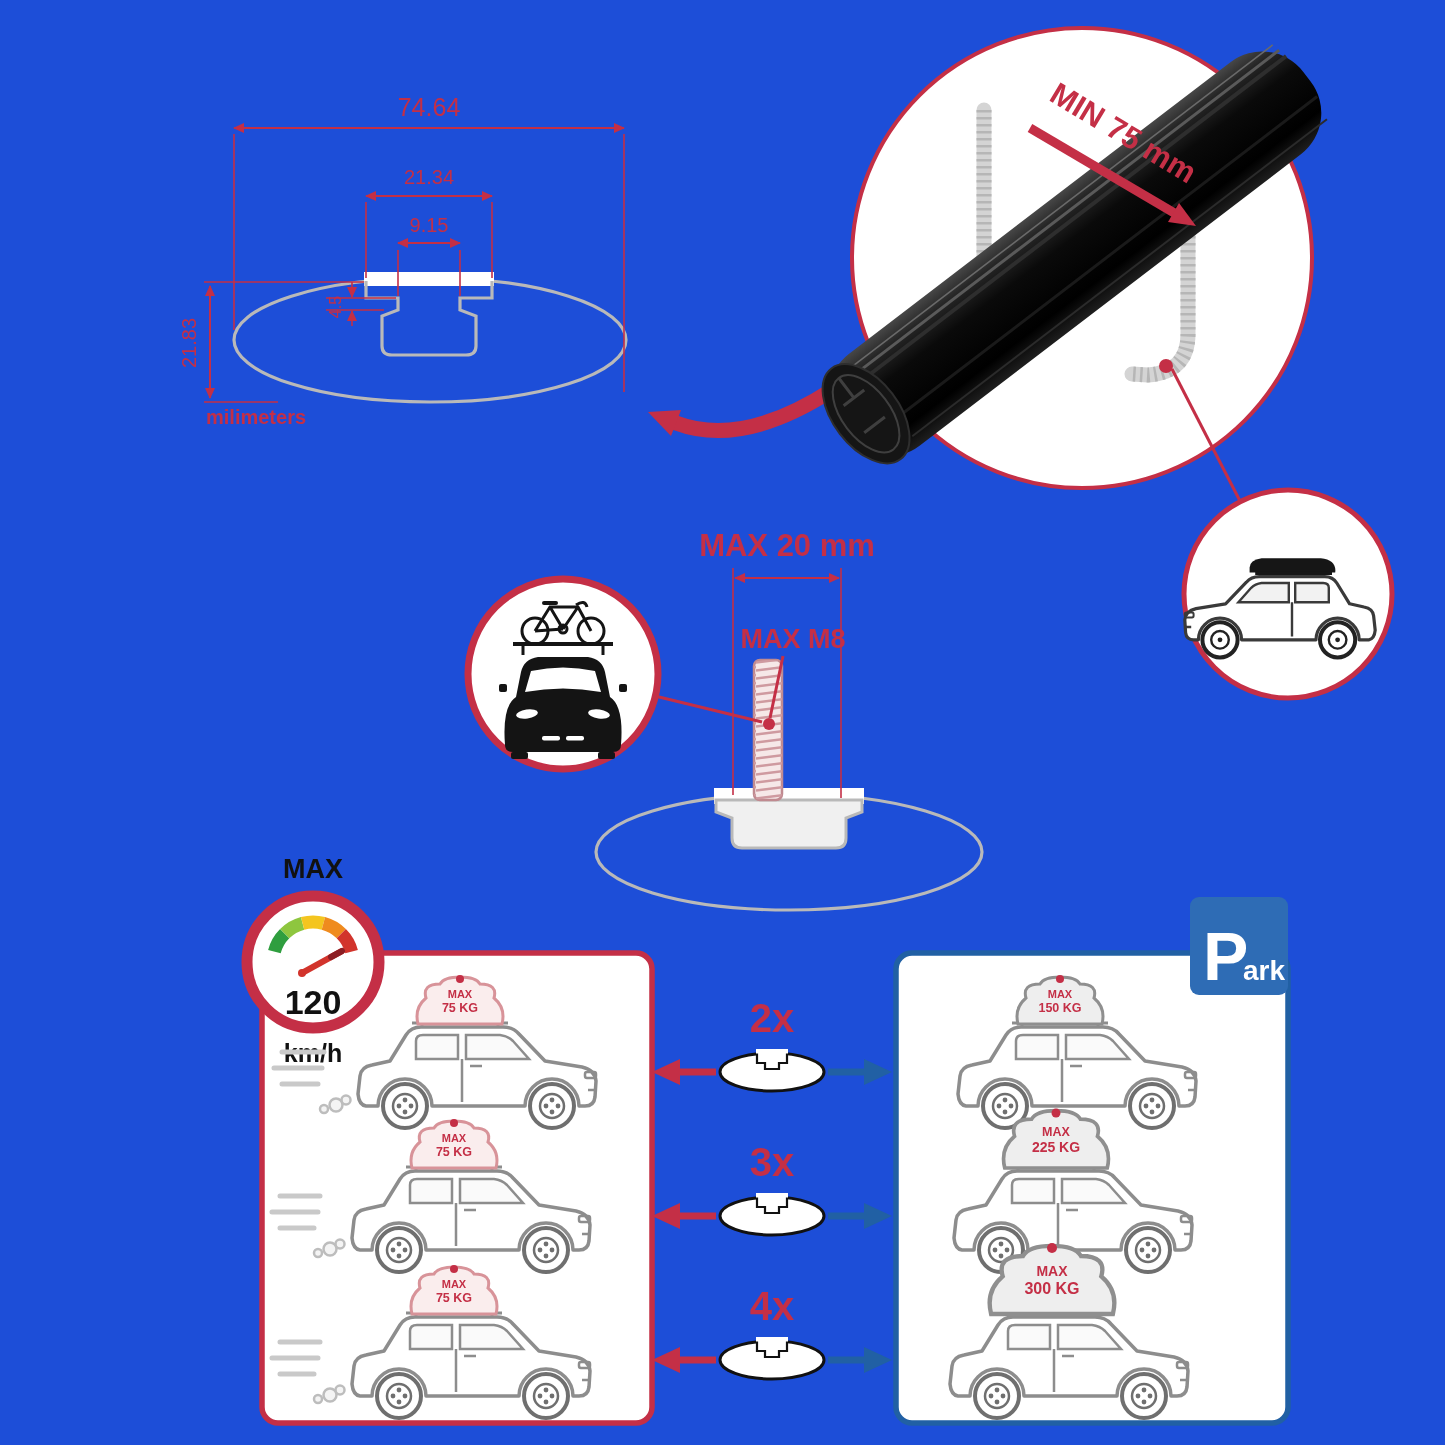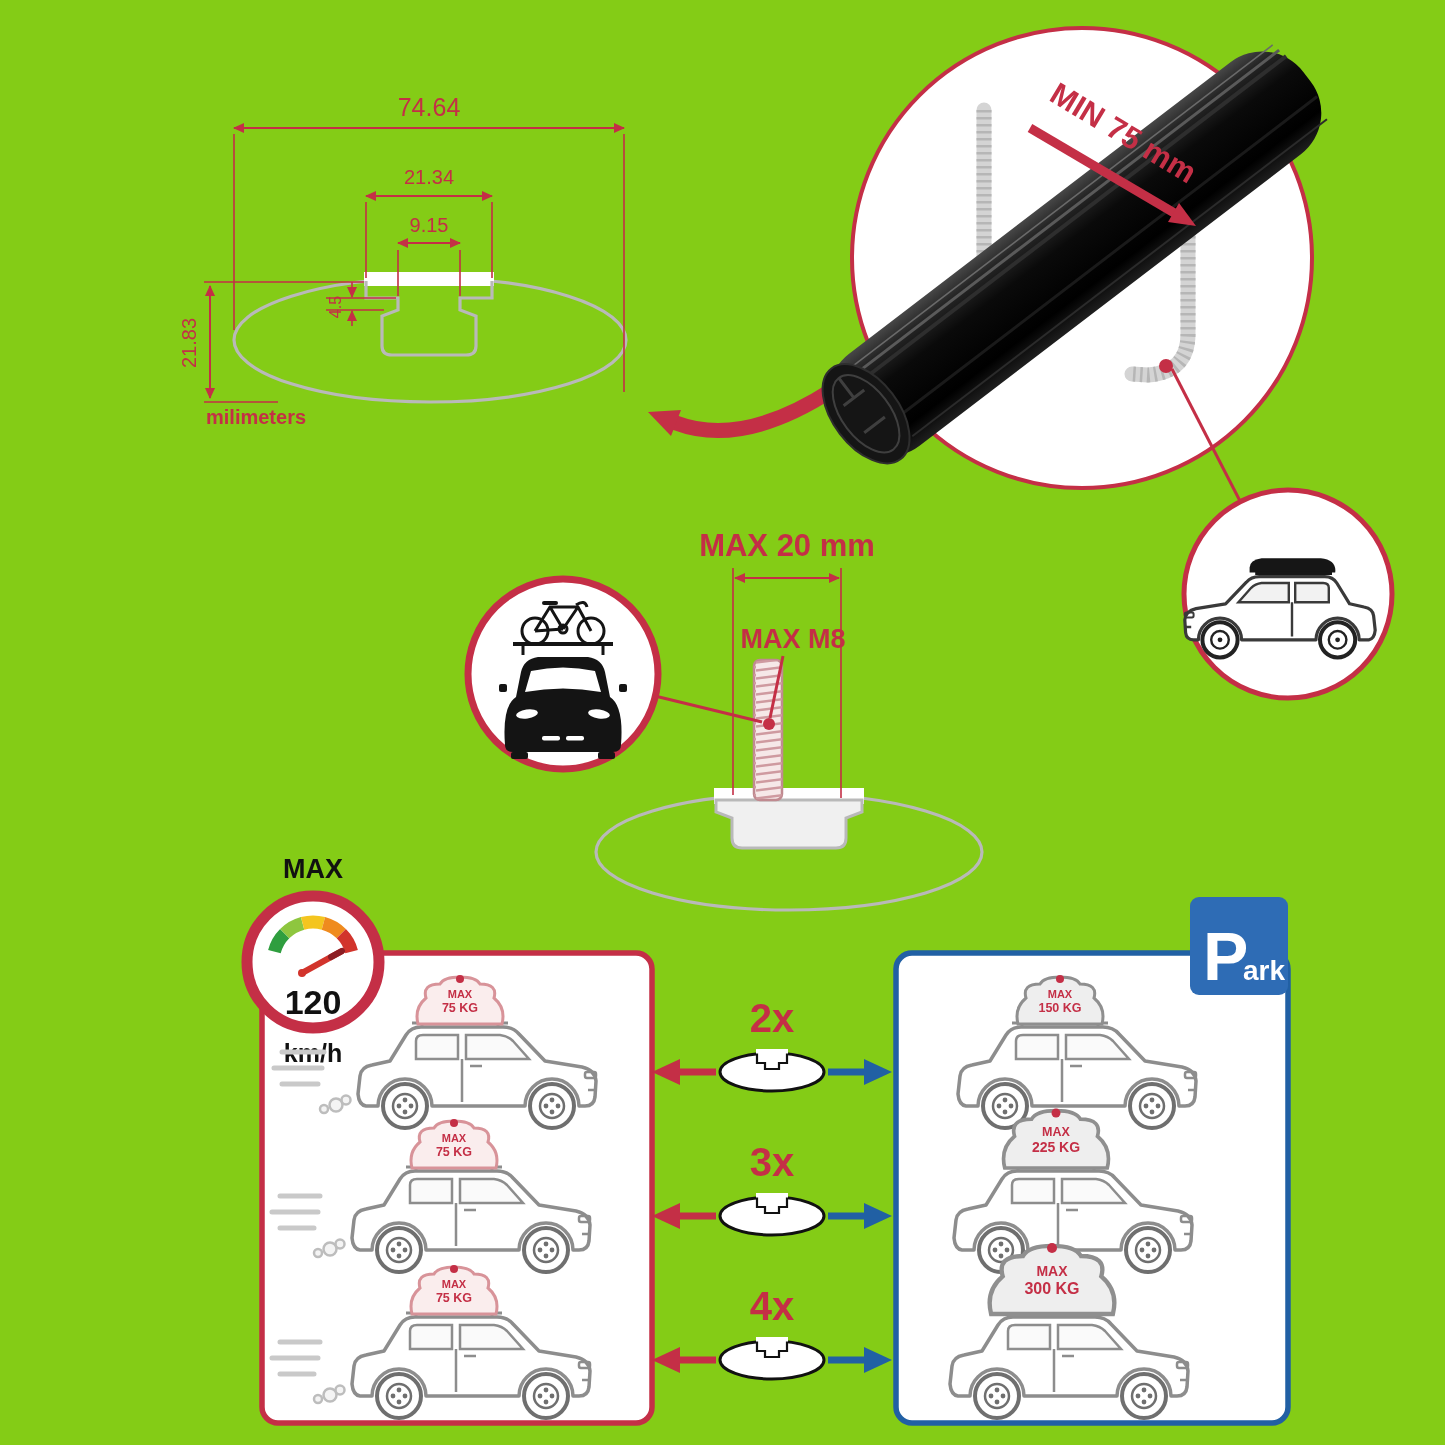--- a/index.html
+++ b/index.html
@@ -1,16 +1,16 @@
 <!DOCTYPE html>
 <html><head>
 <meta charset="utf-8">
 <style>
   html,body{margin:0;padding:0;background:#fff;}
-  .canvas{position:relative;width:1445px;height:1445px;background:#84cc16;overflow:hidden;
+  .canvas{position:relative;width:1445px;height:1445px;background:#1d4ed8;overflow:hidden;
           font-family:"Liberation Sans",sans-serif;}
   svg{position:absolute;left:0;top:0;}
   text{font-family:"Liberation Sans",sans-serif;}
   .tc{text-anchor:middle;}
   .dim-line{stroke:#c42f46;stroke-width:2;fill:none;}
   .dim-thin{stroke:#c42f46;stroke-width:1.6;fill:none;}
   .dim-text{fill:#c42f46;font-size:25px;}
   .dim-text-sm{fill:#c42f46;font-size:20px;}
   .red-label{fill:#c42f46;font-weight:bold;}
   .black-label{fill:#111;font-weight:bold;}

